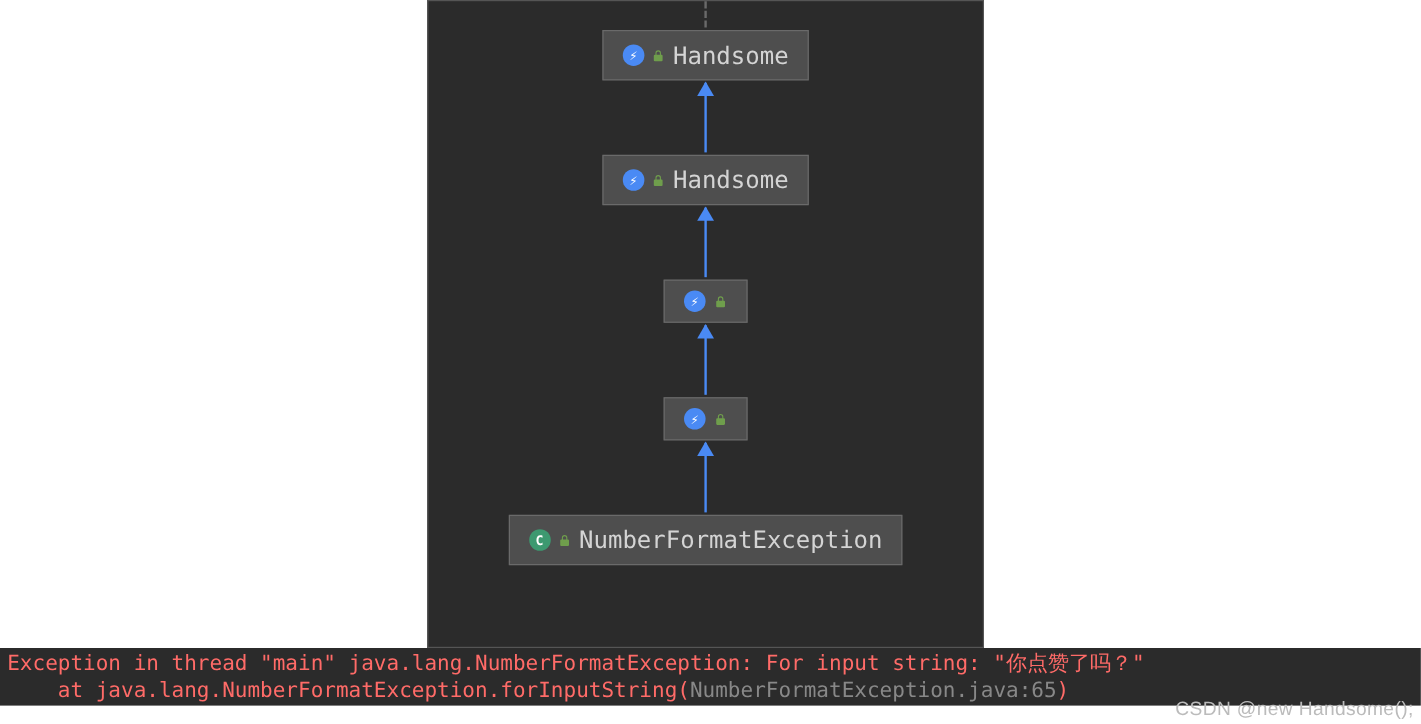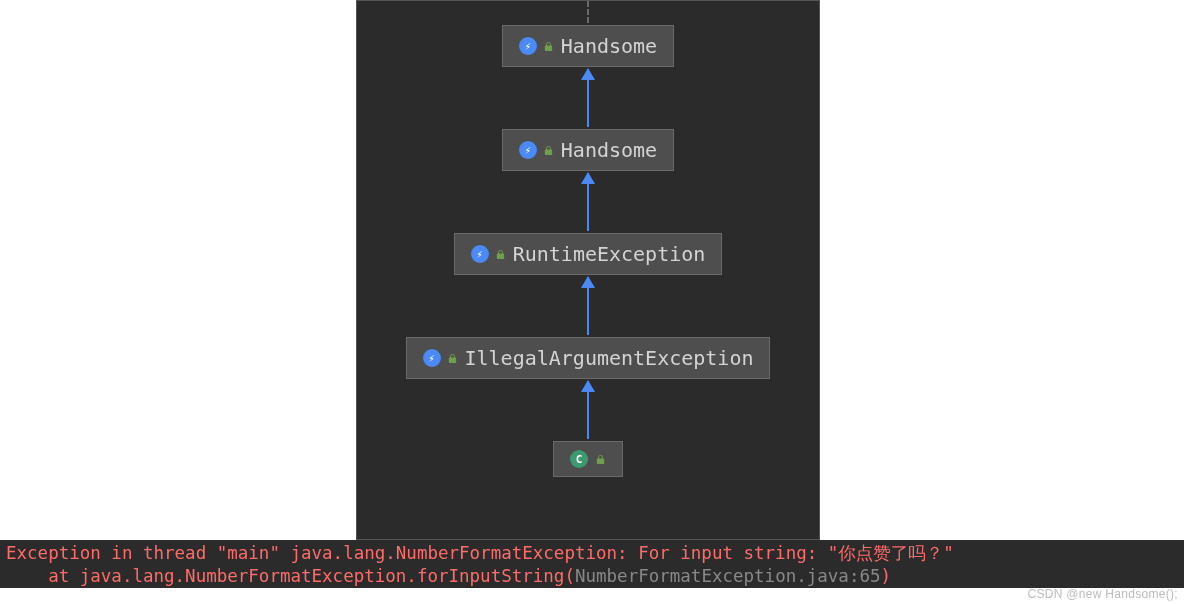--- a/index.html
+++ b/index.html
@@ -98,21 +98,21 @@
   }
   .line1 { color: #ff6b68; white-space: pre; }
   .line2 { color: #ff6b68; white-space: pre; }
   .stack-link { color: #888; }
   .stack-paren { color: #ff6b68; }
   .watermark {
     position: absolute;
     right: 6px;
     bottom: 2px;
     color: #bbb;
-    font-size: 12px;
+    font-size: 16px;
     font-family: sans-serif;
     letter-spacing: 0.3px;
   }
 </style>
 </head>
 <body>
 
 <div class="diagram-panel">
   <div class="top-dash"></div>
 
@@ -140,44 +140,43 @@
 
   <div class="arrow"></div>
 
   <div class="class-node">
     <span class="icon-circle icon-c1">⚡</span>
     <span class="icon-lock">
       <svg width="11" height="11" viewBox="0 0 24 24">
           <path fill="#6f9e4c" d="M12 2a5 5 0 00-5 5v3H6a2 2 0 00-2 2v8a2 2 0 002 2h12a2 2 0 002-2v-8a2 2 0 00-2-2h-1V7a5 5 0 00-5-5zm-3 5a3 3 0 016 0v3H9V7z"></path>
         </svg>
     </span>
-    <span>RuntimeException</span>
   </div>
 
   <div class="arrow"></div>
 
   <div class="class-node">
     <span class="icon-circle icon-c1">⚡</span>
     <span class="icon-lock">
       <svg width="11" height="11" viewBox="0 0 24 24">
           <path fill="#6f9e4c" d="M12 2a5 5 0 00-5 5v3H6a2 2 0 00-2 2v8a2 2 0 002 2h12a2 2 0 002-2v-8a2 2 0 00-2-2h-1V7a5 5 0 00-5-5zm-3 5a3 3 0 016 0v3H9V7z"></path>
         </svg>
     </span>
-    <span>IllegalArgumentException</span>
   </div>
 
   <div class="arrow"></div>
 
   <div class="class-node">
     <span class="icon-circle icon-c2">C</span>
     <span class="icon-lock">
       <svg width="11" height="11" viewBox="0 0 24 24">
           <path fill="#6f9e4c" d="M12 2a5 5 0 00-5 5v3H6a2 2 0 00-2 2v8a2 2 0 002 2h12a2 2 0 002-2v-8a2 2 0 00-2-2h-1V7a5 5 0 00-5-5zm-3 5a3 3 0 016 0v3H9V7z"></path>
         </svg>
     </span>
+    <span>NumberFormatException</span>
   </div>
 </div>
 
 <div class="stack-panel">
   <div class="line1"><span>Exception in thread "main" java.lang.NumberFormatException: For input string: "</span><span>你点赞了吗？</span><span>"</span></div>
   <div class="line2"><span>    at java.lang.NumberFormatException.forInputString(</span><span class="stack-link">NumberFormatException.java:65</span><span class="stack-paren">)</span></div>
 </div>
 
 <div class="watermark">CSDN @new Handsome();</div>
 

